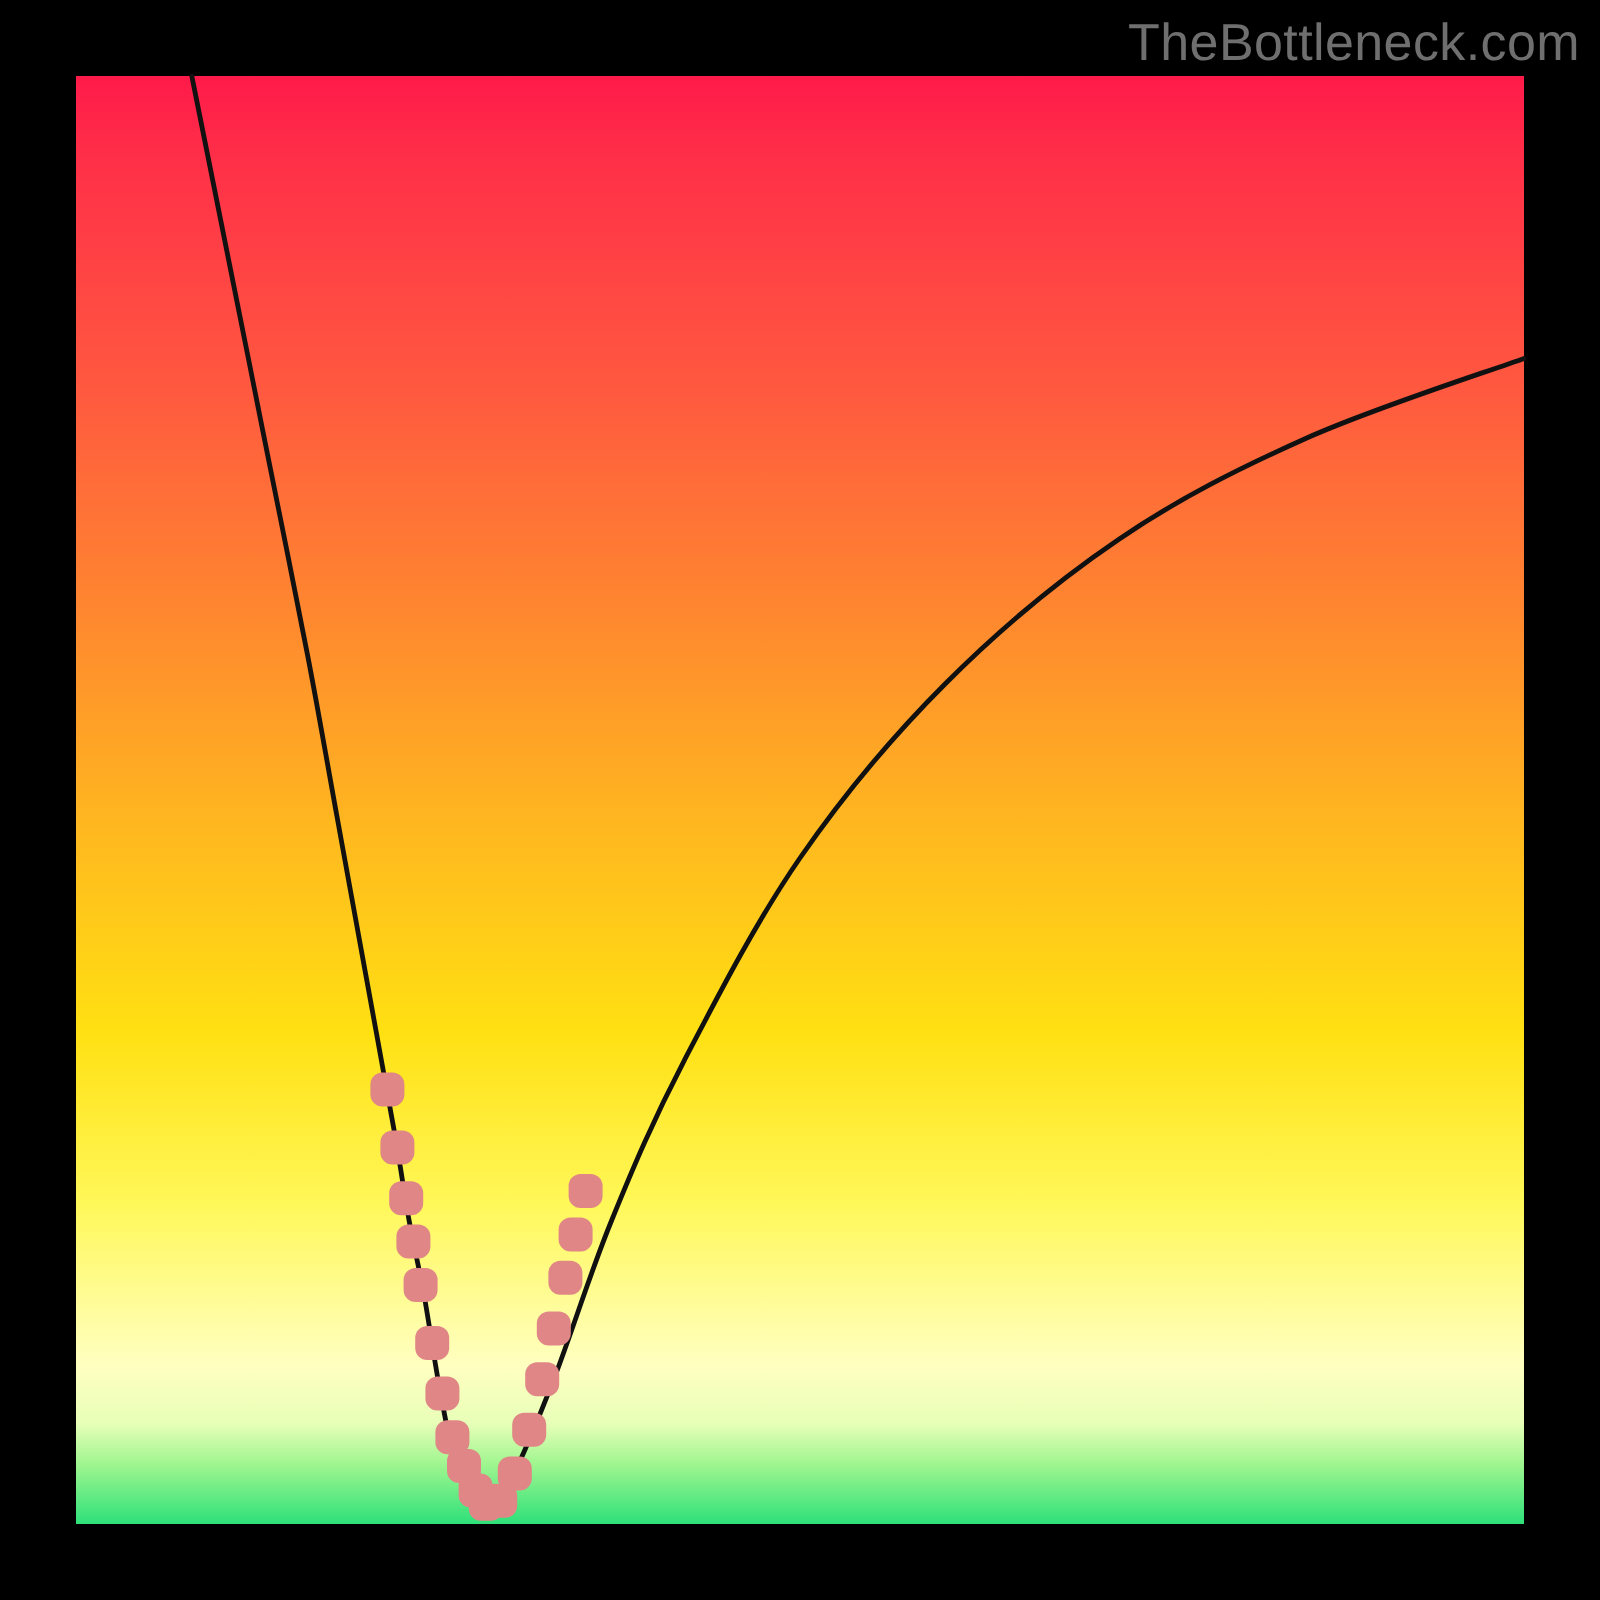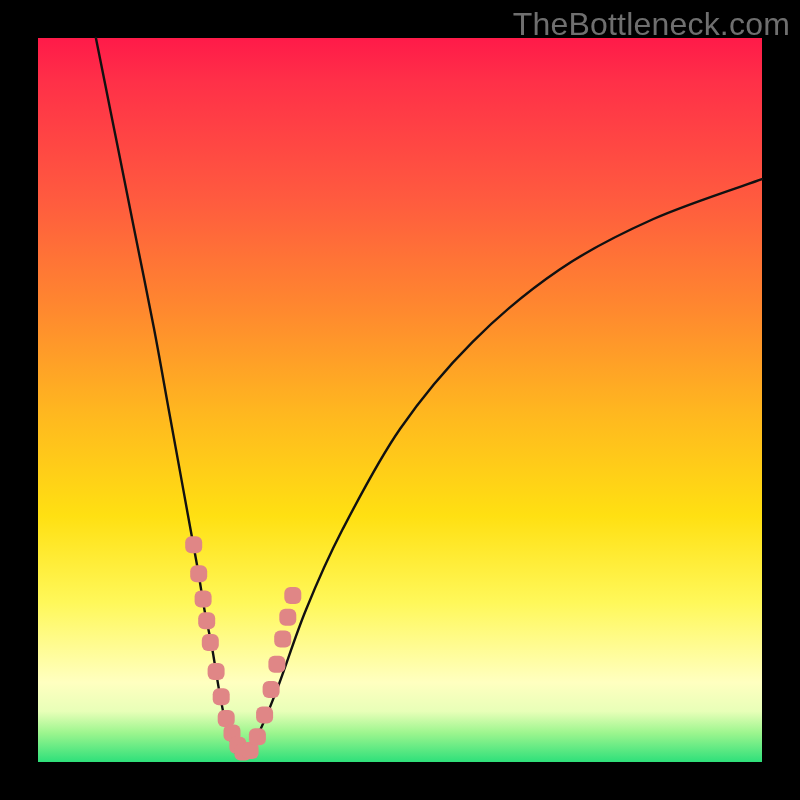--- a/index.html
+++ b/index.html
@@ -39,21 +39,21 @@
       #e8ffb8 93%,
       #9cf58e 96%,
       #2ee07a 100%
     );
   }
   .watermark {
     position: absolute;
     top: 6px;
     right: 10px;
     color: #6f6f6f;
-    font-size: 32px;
+    font-size: 26px;
     font-weight: 500;
     letter-spacing: 0.2px;
     user-select: none;
   }
   svg.curve {
     position: absolute;
     left: 0;
     top: 0;
     width: 724px;
     height: 724px;

